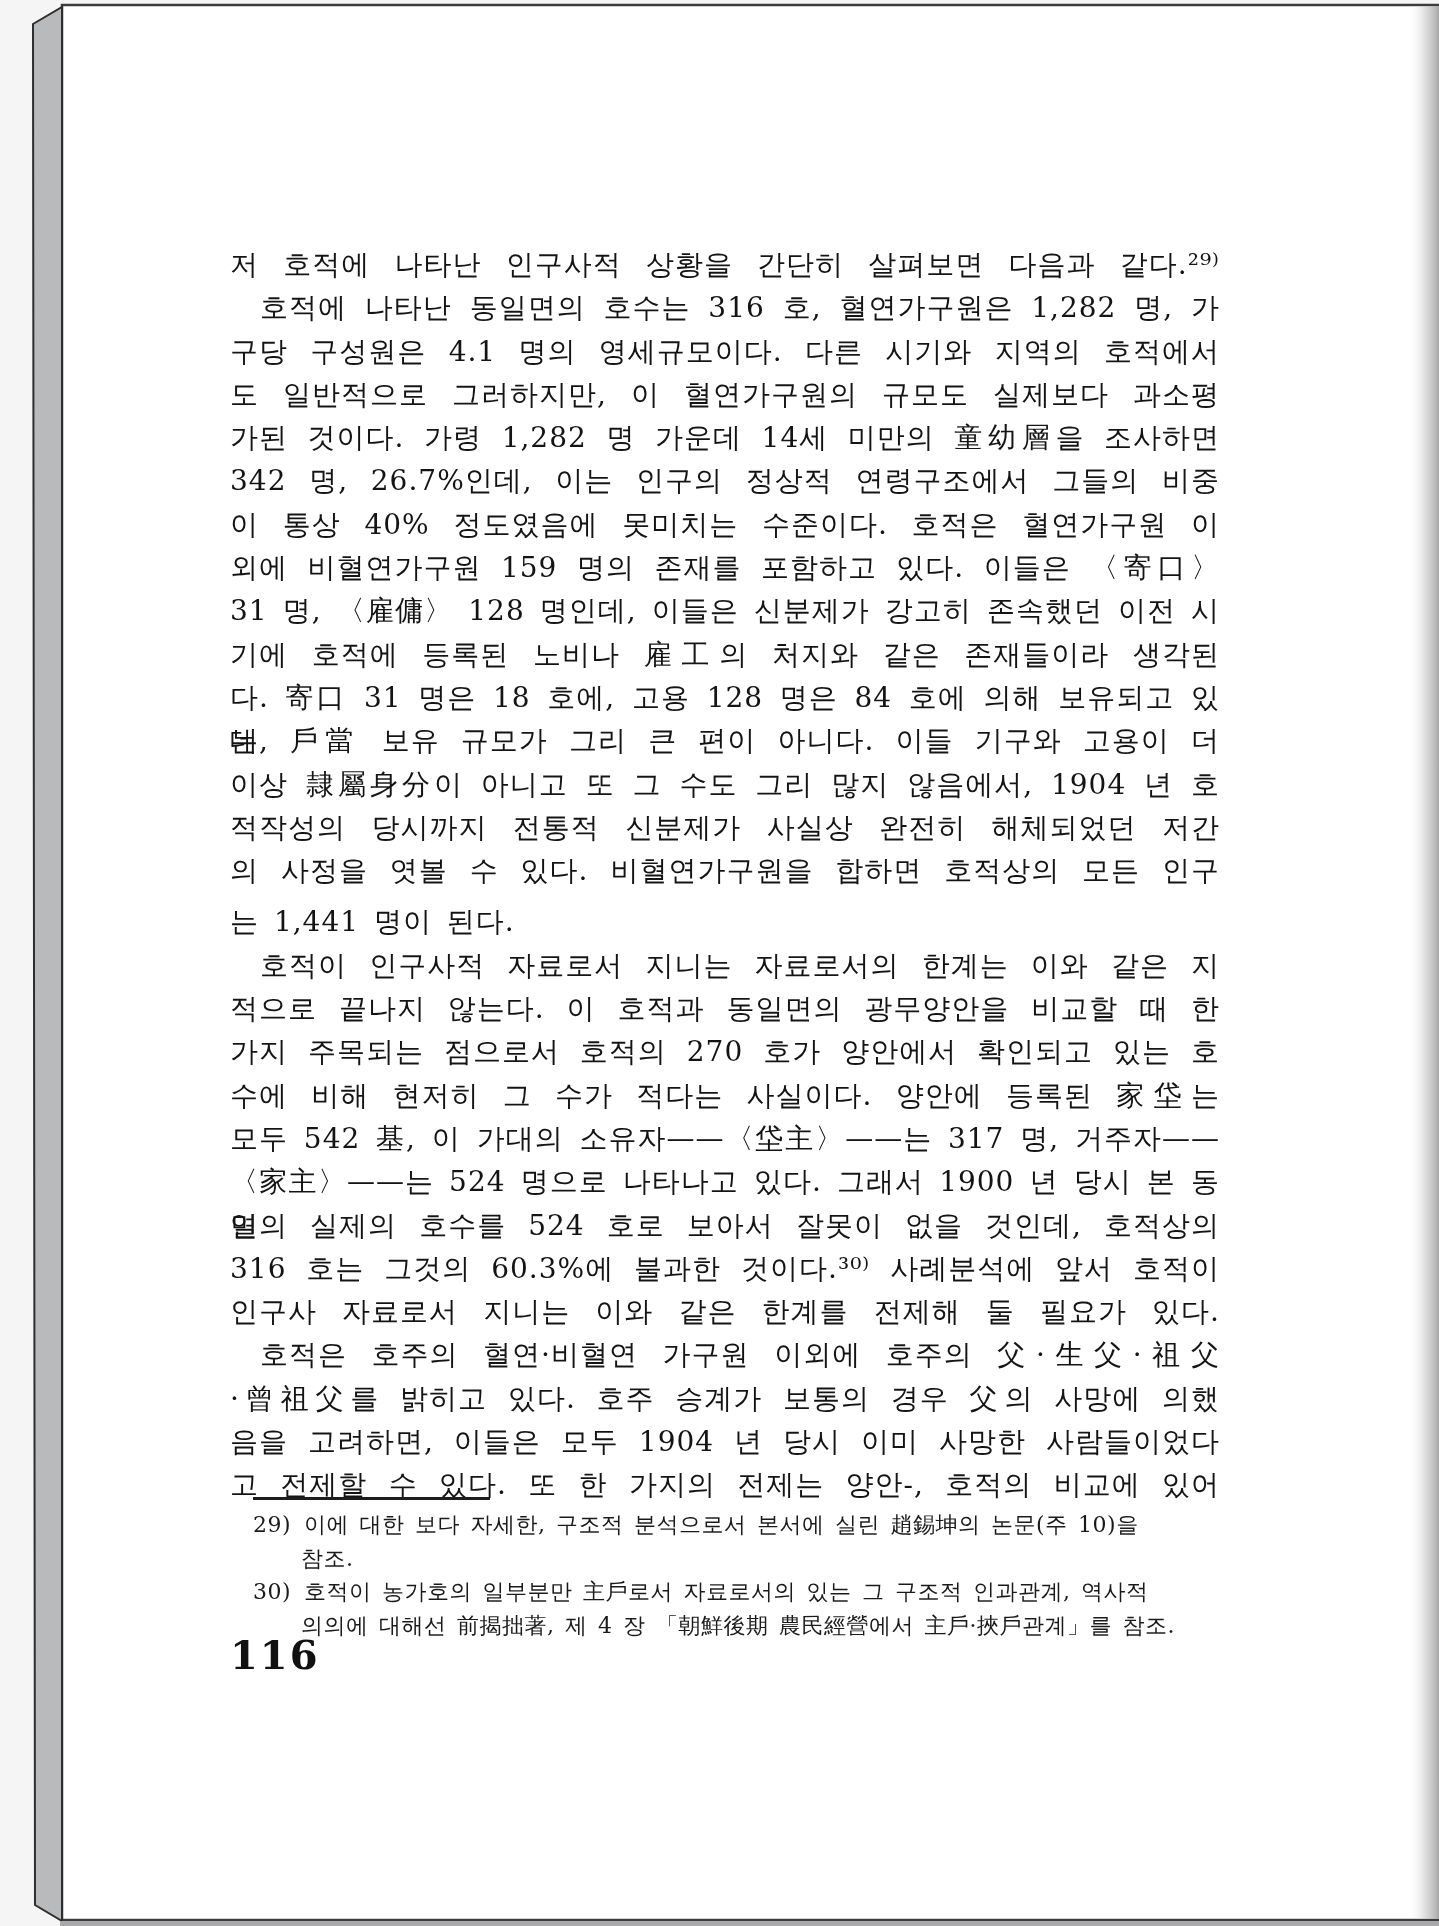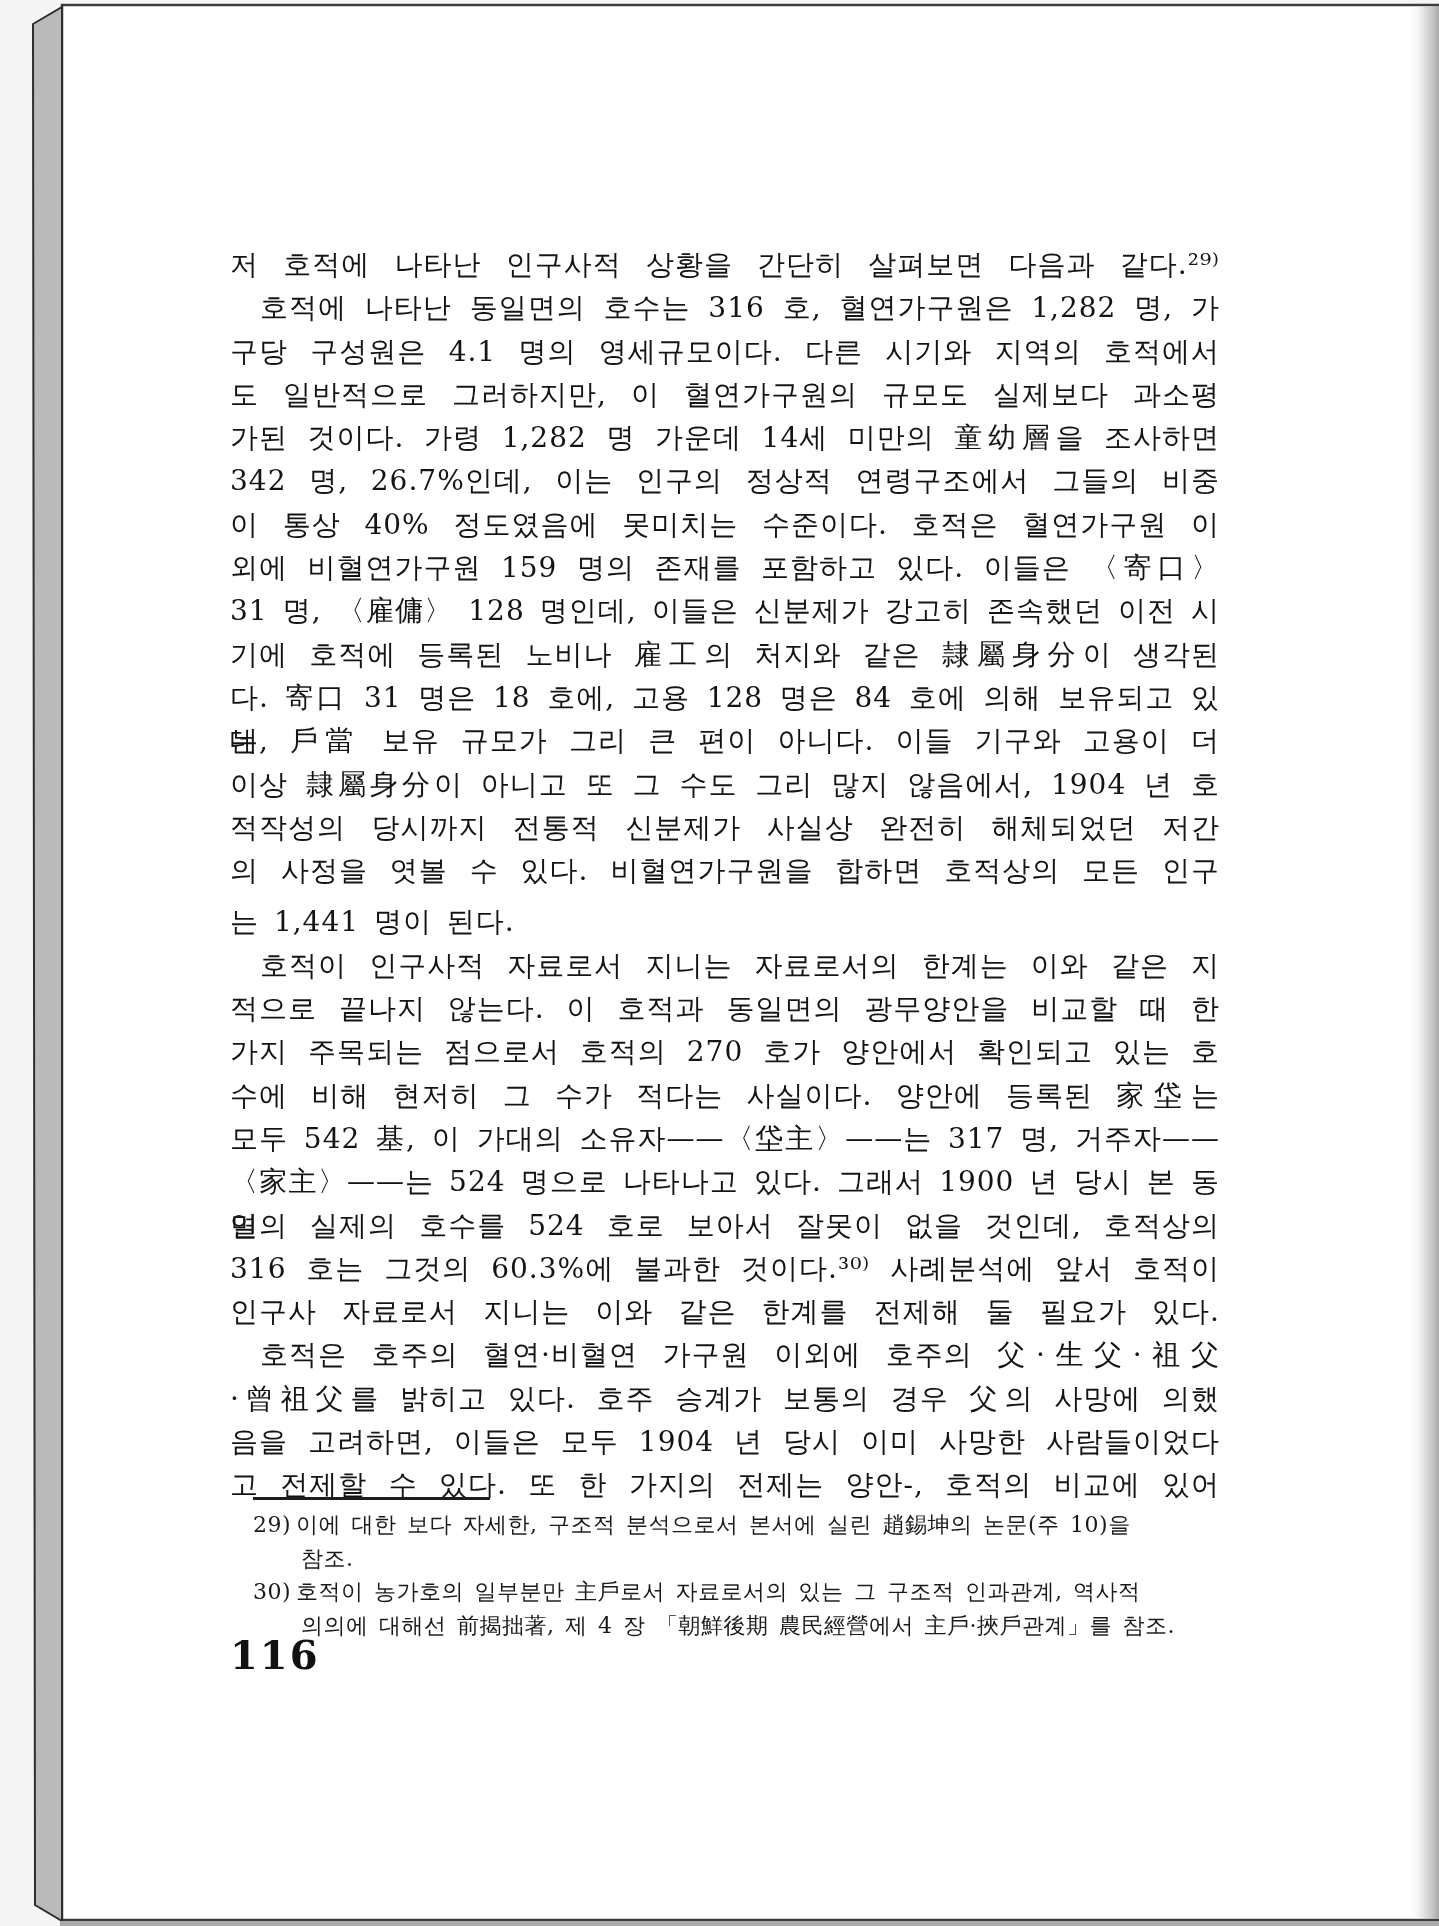--- a/index.html
+++ b/index.html
@@ -72,21 +72,21 @@
     color: #1a1a1a;
     letter-spacing: 0.5px;
     word-spacing: 3px;
   }
   .fn-line {
     height: 33.5px;
     white-space: nowrap;
   }
   .fn-marker {
     display: inline-block;
-    margin-right: 5px;
+    margin-right: 13px;
   }
   .fn-cont {
     padding-left: 48px;
   }
   .page-number {
     position: absolute;
     left: 230px;
     top: 1631px;
     font-size: 40px;
     font-weight: bold;
@@ -119,21 +119,21 @@
     <div class="body-text">
       <div class="line">저 호적에 나타난 인구사적 상황을 간단히 살펴보면 다음과 같다.²⁹⁾</div>
       <div class="line indent">호적에 나타난 동일면의 호수는 316 호, 혈연가구원은 1,282 명, 가</div>
       <div class="line">구당 구성원은 4.1 명의 영세규모이다. 다른 시기와 지역의 호적에서</div>
       <div class="line">도 일반적으로 그러하지만, 이 혈연가구원의 규모도 실제보다 과소평</div>
       <div class="line">가된 것이다. 가령 1,282 명 가운데 14세 미만의 童幼層을 조사하면</div>
       <div class="line">342 명, 26.7%인데, 이는 인구의 정상적 연령구조에서 그들의 비중</div>
       <div class="line">이 통상 40% 정도였음에 못미치는 수준이다. 호적은 혈연가구원 이</div>
       <div class="line">외에 비혈연가구원 159 명의 존재를 포함하고 있다. 이들은 〈寄口〉</div>
       <div class="line">31 명, 〈雇傭〉 128 명인데, 이들은 신분제가 강고히 존속했던 이전 시</div>
-      <div class="line">기에 호적에 등록된 노비나 雇工의 처지와 같은 隷屬身分이 생각된</div>
+      <div class="line">기에 호적에 등록된 노비나 雇工의 처지와 같은 존재들이라 생각된</div>
       <div class="line">다. 寄口 31 명은 18 호에, 고용 128 명은 84 호에 의해 보유되고 있는</div>
       <div class="line">데, 戶當 보유 규모가 그리 큰 편이 아니다. 이들 기구와 고용이 더</div>
       <div class="line">이상 隷屬身分이 아니고 또 그 수도 그리 많지 않음에서, 1904 년 호</div>
       <div class="line">적작성의 당시까지 전통적 신분제가 사실상 완전히 해체되었던 저간</div>
       <div class="line">의 사정을 엿볼 수 있다. 비혈연가구원을 합하면 호적상의 모든 인구</div>
       <div class="line short">는 1,441 명이 된다.</div>
       <div class="line indent">호적이 인구사적 자료로서 지니는 자료로서의 한계는 이와 같은 지</div>
       <div class="line">적으로 끝나지 않는다. 이 호적과 동일면의 광무양안을 비교할 때 한</div>
       <div class="line">가지 주목되는 점으로서 호적의 270 호가 양안에서 확인되고 있는 호</div>
       <div class="line">수에 비해 현저히 그 수가 적다는 사실이다. 양안에 등록된 家垈는</div>

